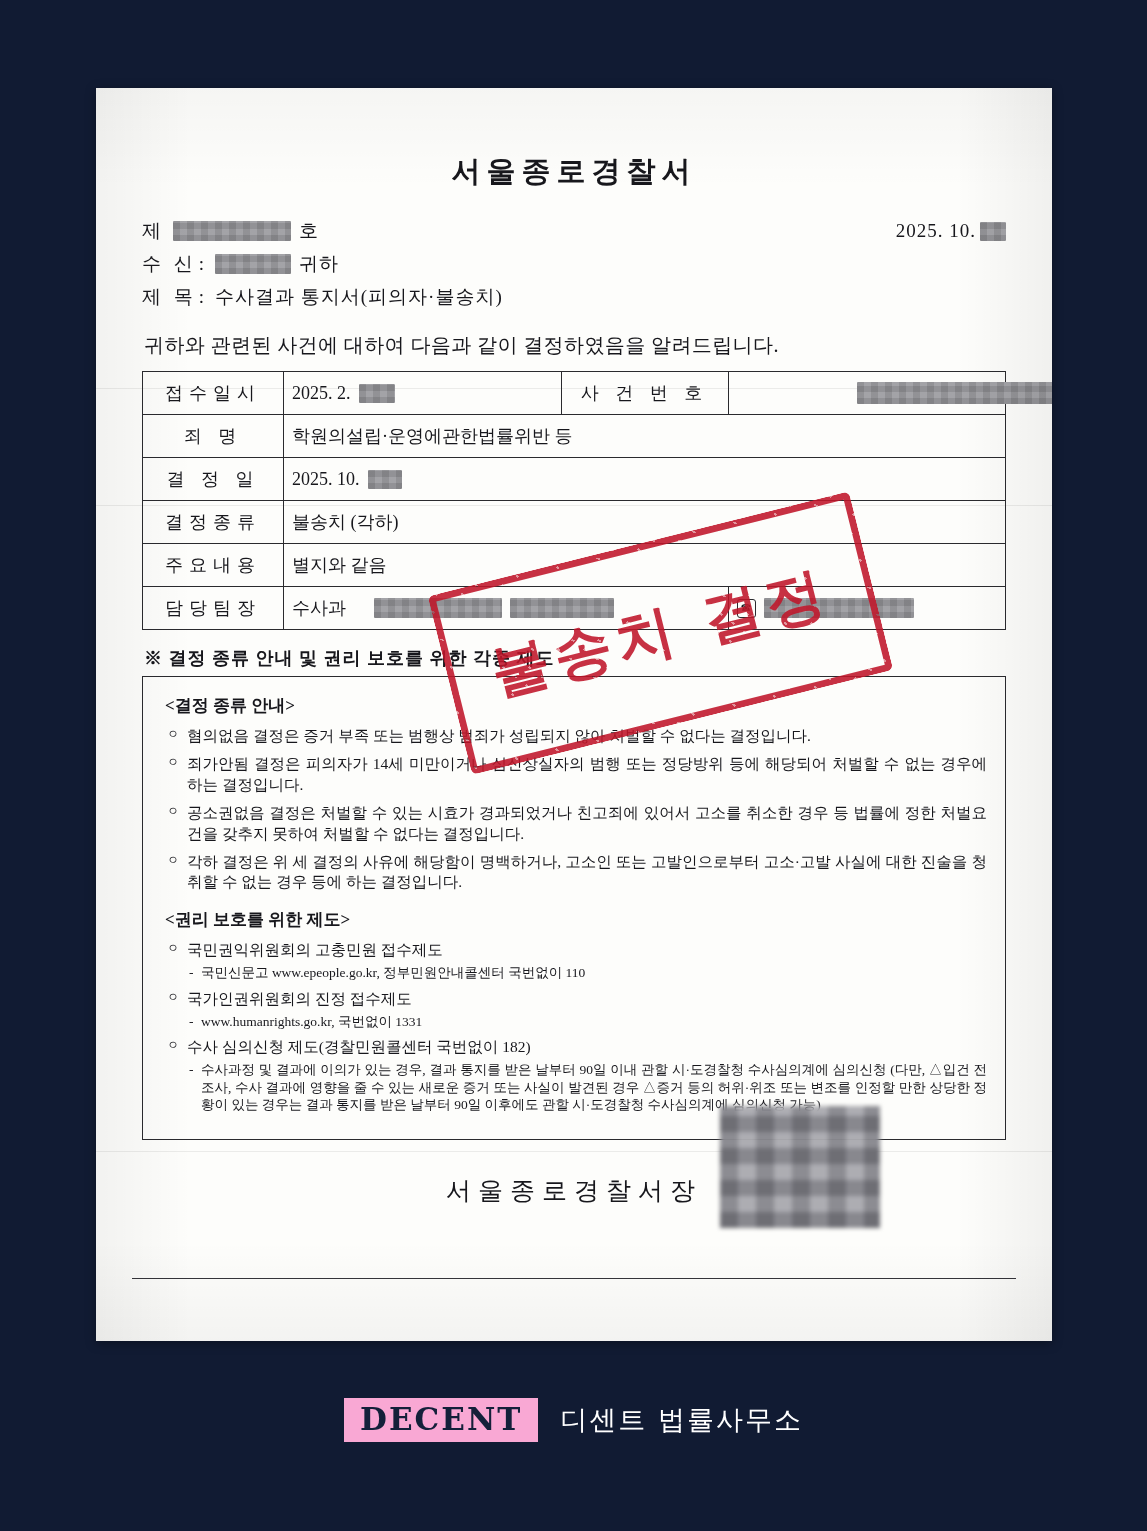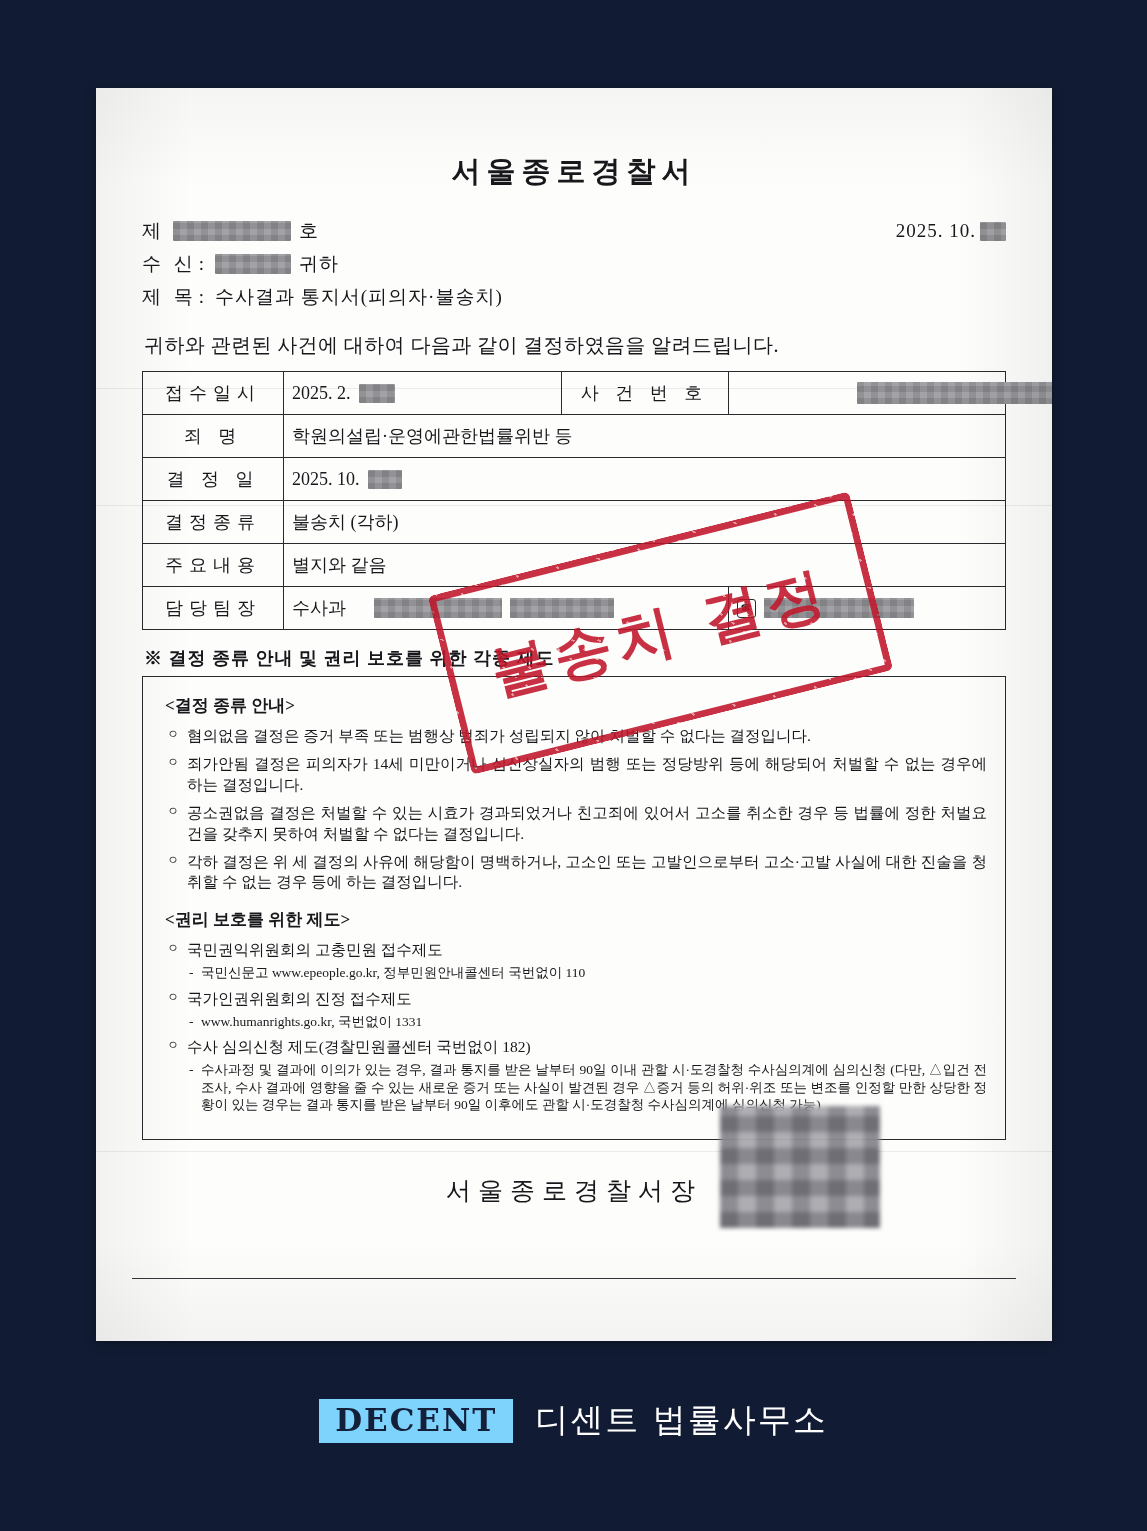--- a/index.html
+++ b/index.html
@@ -259,31 +259,31 @@
     position: absolute;
     left: 0;
     right: 0;
     top: 1398px;
     display: flex;
     align-items: center;
     justify-content: center;
     gap: 22px;
   }
   .brand-mark {
-    background: #7dd3fc;
+    background: #f9a8d4;
     color: #14203a;
     font-family: "DejaVu Serif", "Liberation Serif", serif;
     font-size: 31px;
     letter-spacing: 2px;
     padding: 3px 16px 5px 16px;
     font-weight: 600;
   }
   .brand-name {
     color: #ffffff;
-    font-size: 33px;
+    font-size: 27px;
     letter-spacing: 2px;
     font-family: "DejaVu Serif", "Liberation Serif", serif;
   }
 </style>
 </head>
 <body>
 
 <div class="sheet">
 
   <div class="scanline" style="top:300px"></div>

